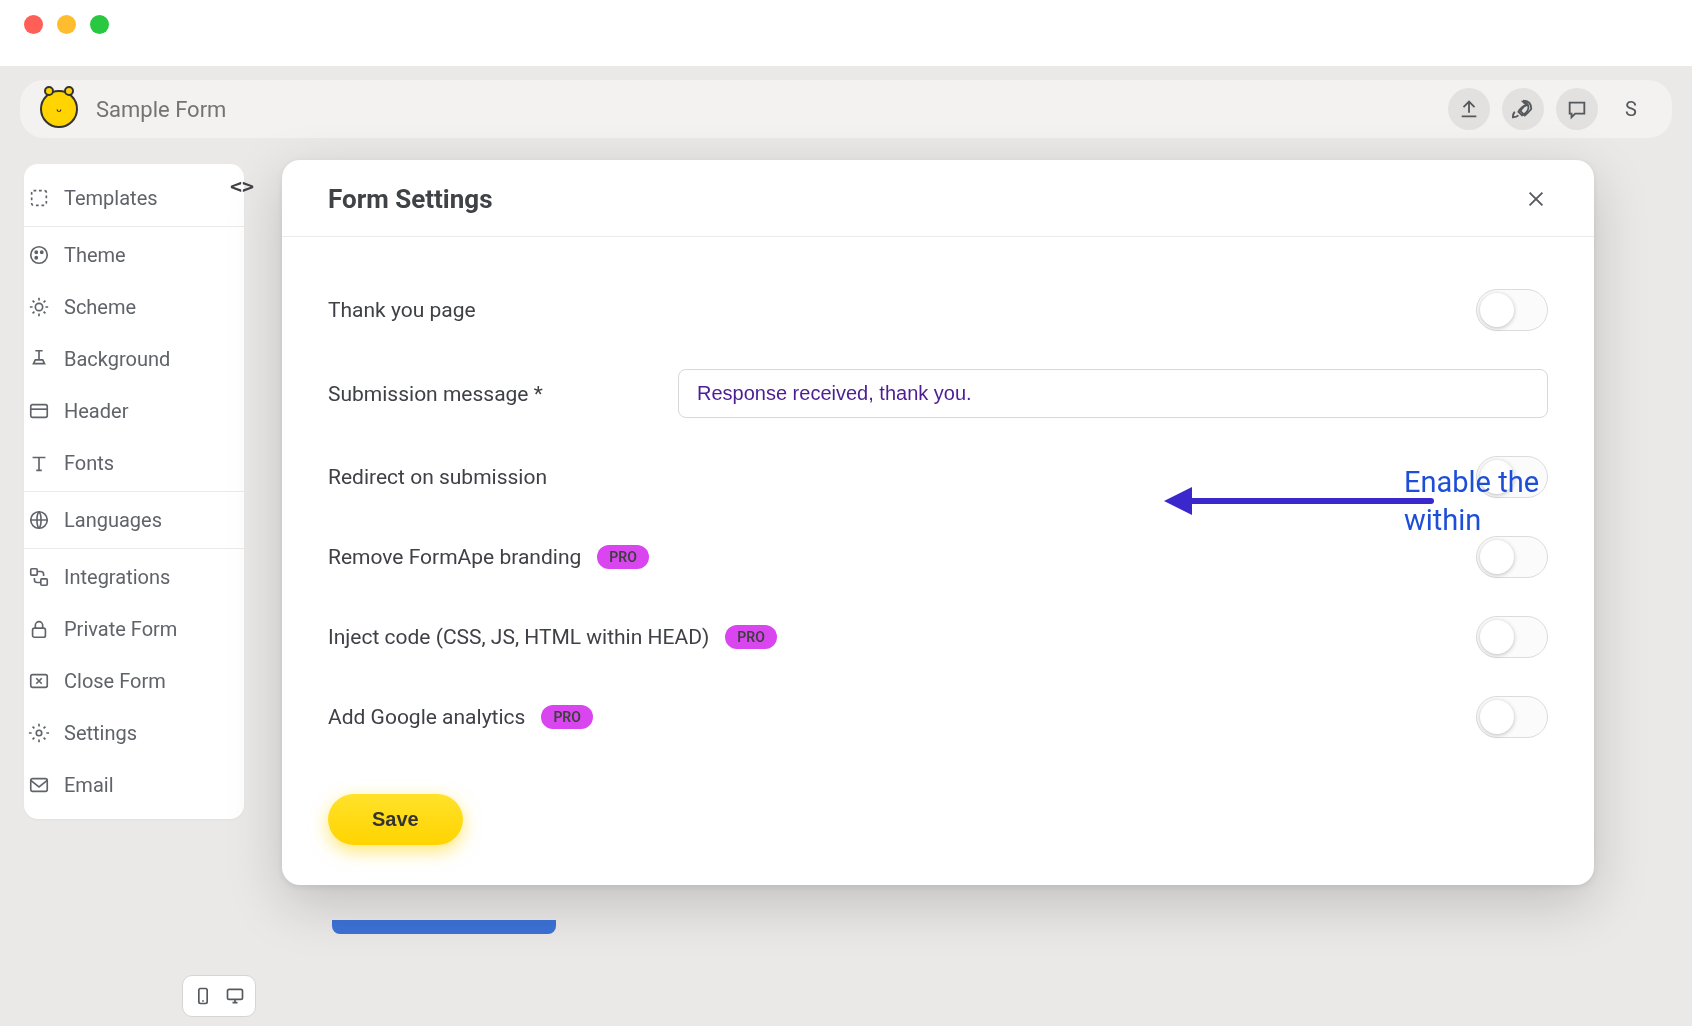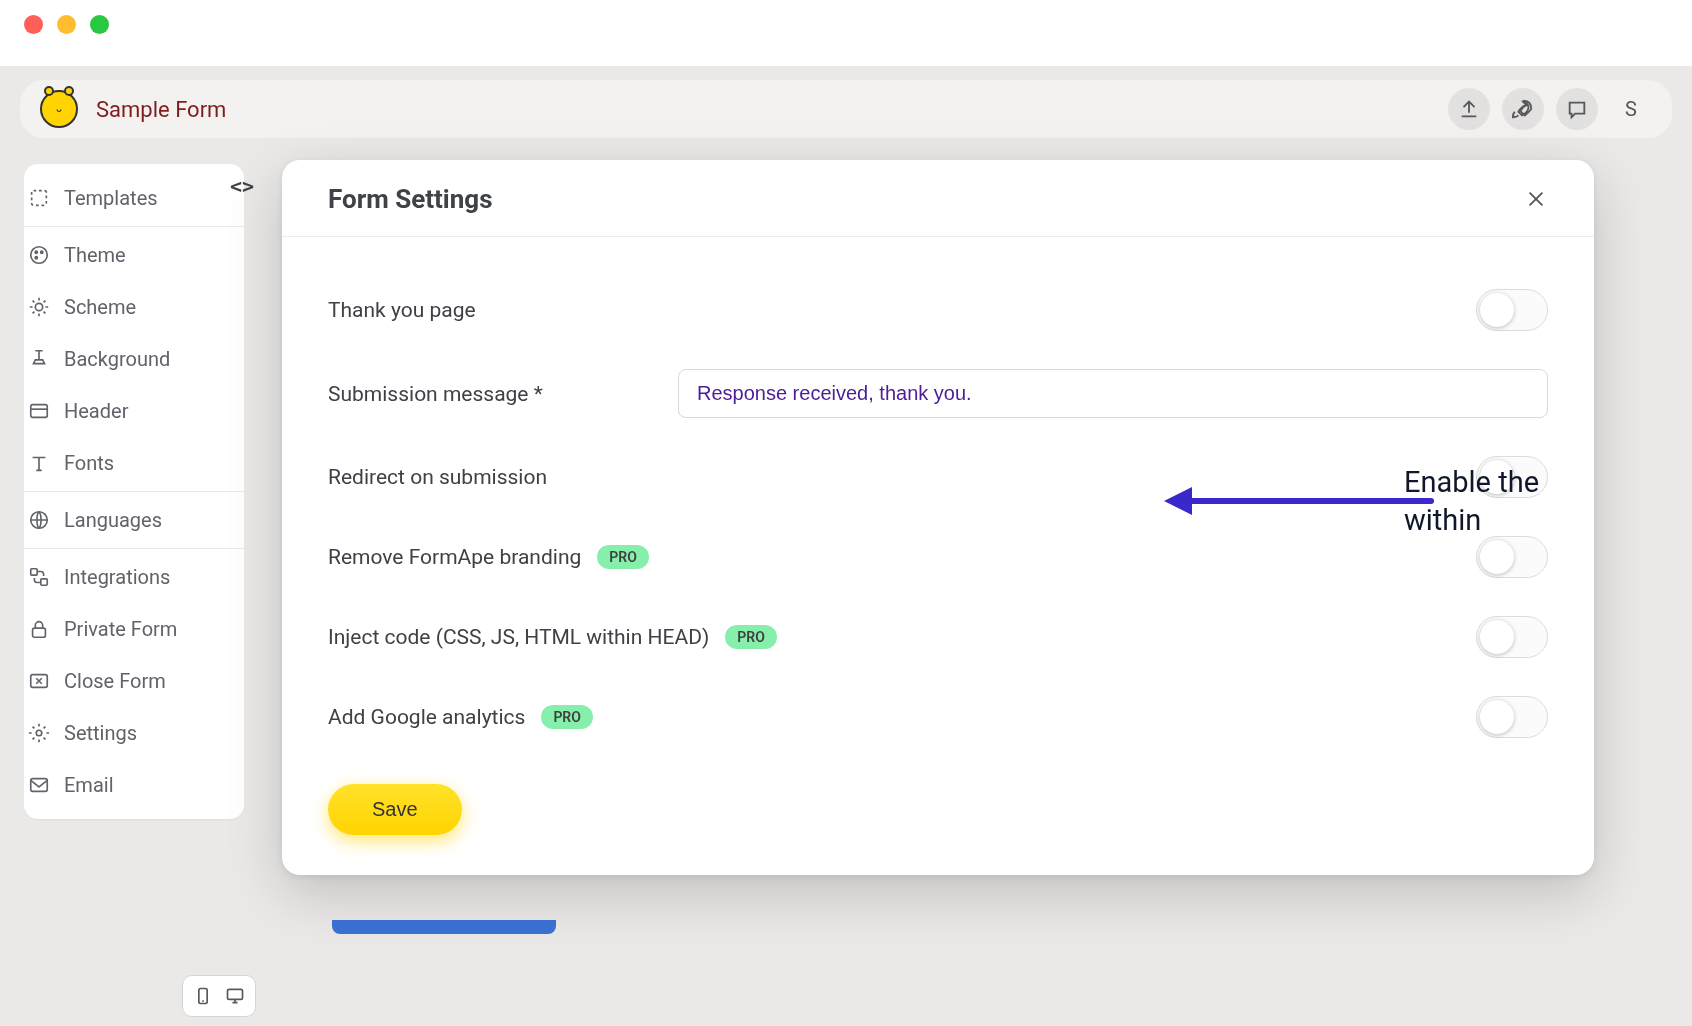--- a/index.html
+++ b/index.html
@@ -55,21 +55,21 @@
   display: flex;
   align-items: center;
   justify-content: center;
 }
 .logo-ears { position:absolute; top:-6px; width:100%; display:flex; justify-content:space-between; padding:0 2px;}
 .logo-ear { width:10px; height:10px; background:#ffd400; border:2px solid #333; border-radius:50%; }
 .logo-face { text-align:center; font-size:9px; line-height:1; color:#333; font-weight:bold; }
 
 .form-title {
   font-size: 22px;
-  color: #7f1d1d;
+  color: #737373;
 }
 
 .top-actions { margin-left:auto; display:flex; gap:12px; align-items:center; }
 .top-icon-btn {
   width: 42px; height: 42px;
   border-radius: 50%;
   background: #e3e1df;
   display:flex; align-items:center; justify-content:center;
   cursor:pointer;
 }
@@ -158,21 +158,21 @@
 }
 .setting-row {
   display:flex;
   align-items:center;
   justify-content: space-between;
   margin-bottom: 38px;
 }
 .setting-label-wrap { display:flex; align-items:center; gap:16px; }
 .setting-label { font-size: 21px; color:#3f4146; }
 .pro-badge {
-  background:#86efac;
+  background:#d946ef;
   color:#3f3f3f;
   font-size: 14px;
   font-weight:600;
   padding: 4px 12px;
   border-radius: 999px;
 }
 
 .setting-input-row {
   display:flex;
   align-items:center;
@@ -201,38 +201,38 @@
 .toggle-handle {
   position:absolute;
   left:3px; top:3px;
   width:34px; height:34px;
   border-radius:50%;
   background:#fff;
   box-shadow: 0 1px 4px rgba(0,0,0,0.25);
 }
 
 .save-btn {
-  margin-top: 8px;
+  margin-top: 18px;
   background: linear-gradient(#ffe22a,#ffd400);
   border:none;
   color:#333;
   font-size: 20px;
   padding: 14px 44px;
   border-radius: 999px;
-  font-weight:400;
+  font-weight:700;
   cursor:pointer;
   box-shadow: 0 6px 18px rgba(255,212,0,0.55);
 }
 
 
 .annotation {
   position:absolute;
   left: 1404px;
   top: 464px;
-  color: #0f172a;
+  color: #1d4ed8;
   font-size: 29px;
   line-height: 1.3;
 }
 .annotation-arrow {
   position:absolute;
   left: 1164px;
   top: 495px;
   width: 310px;
   height: 12px;
 }

